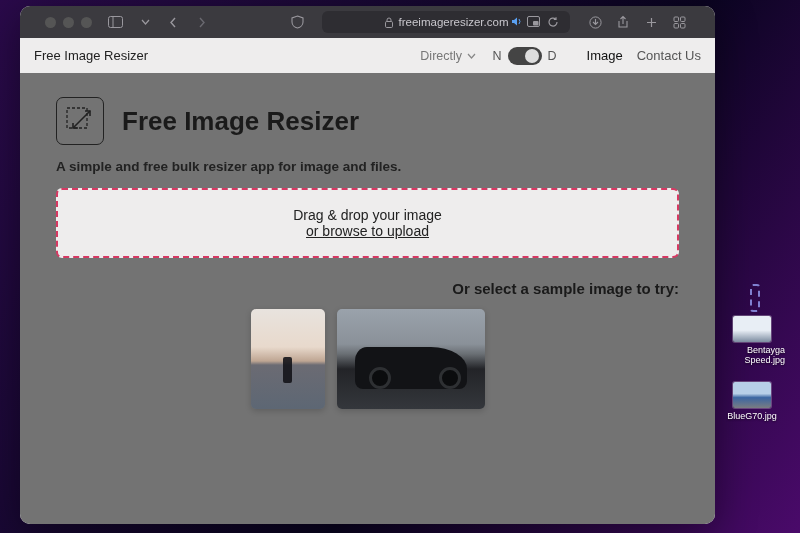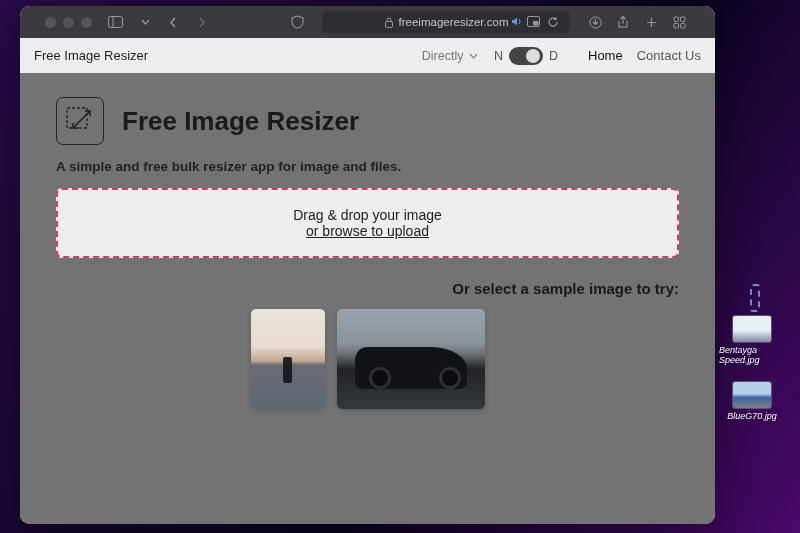--- a/index.html
+++ b/index.html
@@ -71,21 +71,21 @@
   .w1 { left: 32px; } .w2 { left: 102px; }
   .tagline { text-align: center; margin-top: 34px; font-size: 19px; font-weight: 600; color: #141414; }
 
   
   .desk { position: absolute; right: 15px; top: 316px; width: 66px; display: flex; flex-direction: column; gap: 16px; align-items: center; }
   .file { display: flex; flex-direction: column; align-items: center; gap: 3px; width: 66px; }
   .file .pic { width: 38px; height: 26px; background: #cfd3d8; border-radius: 2px; box-shadow: 0 0 0 1px rgba(255,255,255,.25); }
   .pic.p1 { background: linear-gradient(180deg,#e8eef5 55%,#7c8ca0 100%); }
   .pic.p2 { background: linear-gradient(180deg,#b7cfe8 45%,#3b66a2 60%,#7a7d82 100%); }
   .pic.p3 { background: linear-gradient(180deg,#dcd6cc 50%,#555a60 100%); }
-  .file .fname { color: #fff; font-size: 9px; text-align: left; line-height: 1.15; text-shadow: 0 1px 2px rgba(0,0,0,.6); font-style: italic; }
+  .file .fname { color: #fff; font-size: 9px; text-align: right; line-height: 1.15; text-shadow: 0 1px 2px rgba(0,0,0,.6); }
   .dropcursor { position: absolute; right: 40px; top: 284px; width: 10px; height: 28px; border: 2px dashed #8080d0; border-radius: 3px; }
 </style>
 </head>
 <body>
 
 <div class="window">
   <div class="titlebar">
     <div class="traffic">
       <div class="tl"></div>
       <div class="tl"></div>
@@ -184,21 +184,21 @@
             <path d="M1 1 L4.5 5 L8 1" fill="none" stroke="#888" stroke-width="1.2"></path>
           </svg>
       </span>
       <span class="theme-toggle">
         <span>N</span>
         <span class="switch">
             <span class="knob"></span>
           </span>
         <span>D</span>
       </span>
-      <span class="navlink home">Home</span>
+      <span class="navlink home">Image</span>
       <span class="navlink">Contact Us</span>
     </div>
 
     <div class="page">
       <div class="hero">
         <div class="hero-icon">
           <svg width="34" height="34" viewBox="0 0 34 34">
             <rect x="4" y="4" width="20" height="20" fill="none" stroke="#222" stroke-width="1.3" stroke-dasharray="3 2"></rect>
             <path d="M10 24 L27 7" stroke="#222" stroke-width="1.6"></path>
             <path d="M22 7 H27 V12" fill="none" stroke="#222" stroke-width="1.6"></path>

